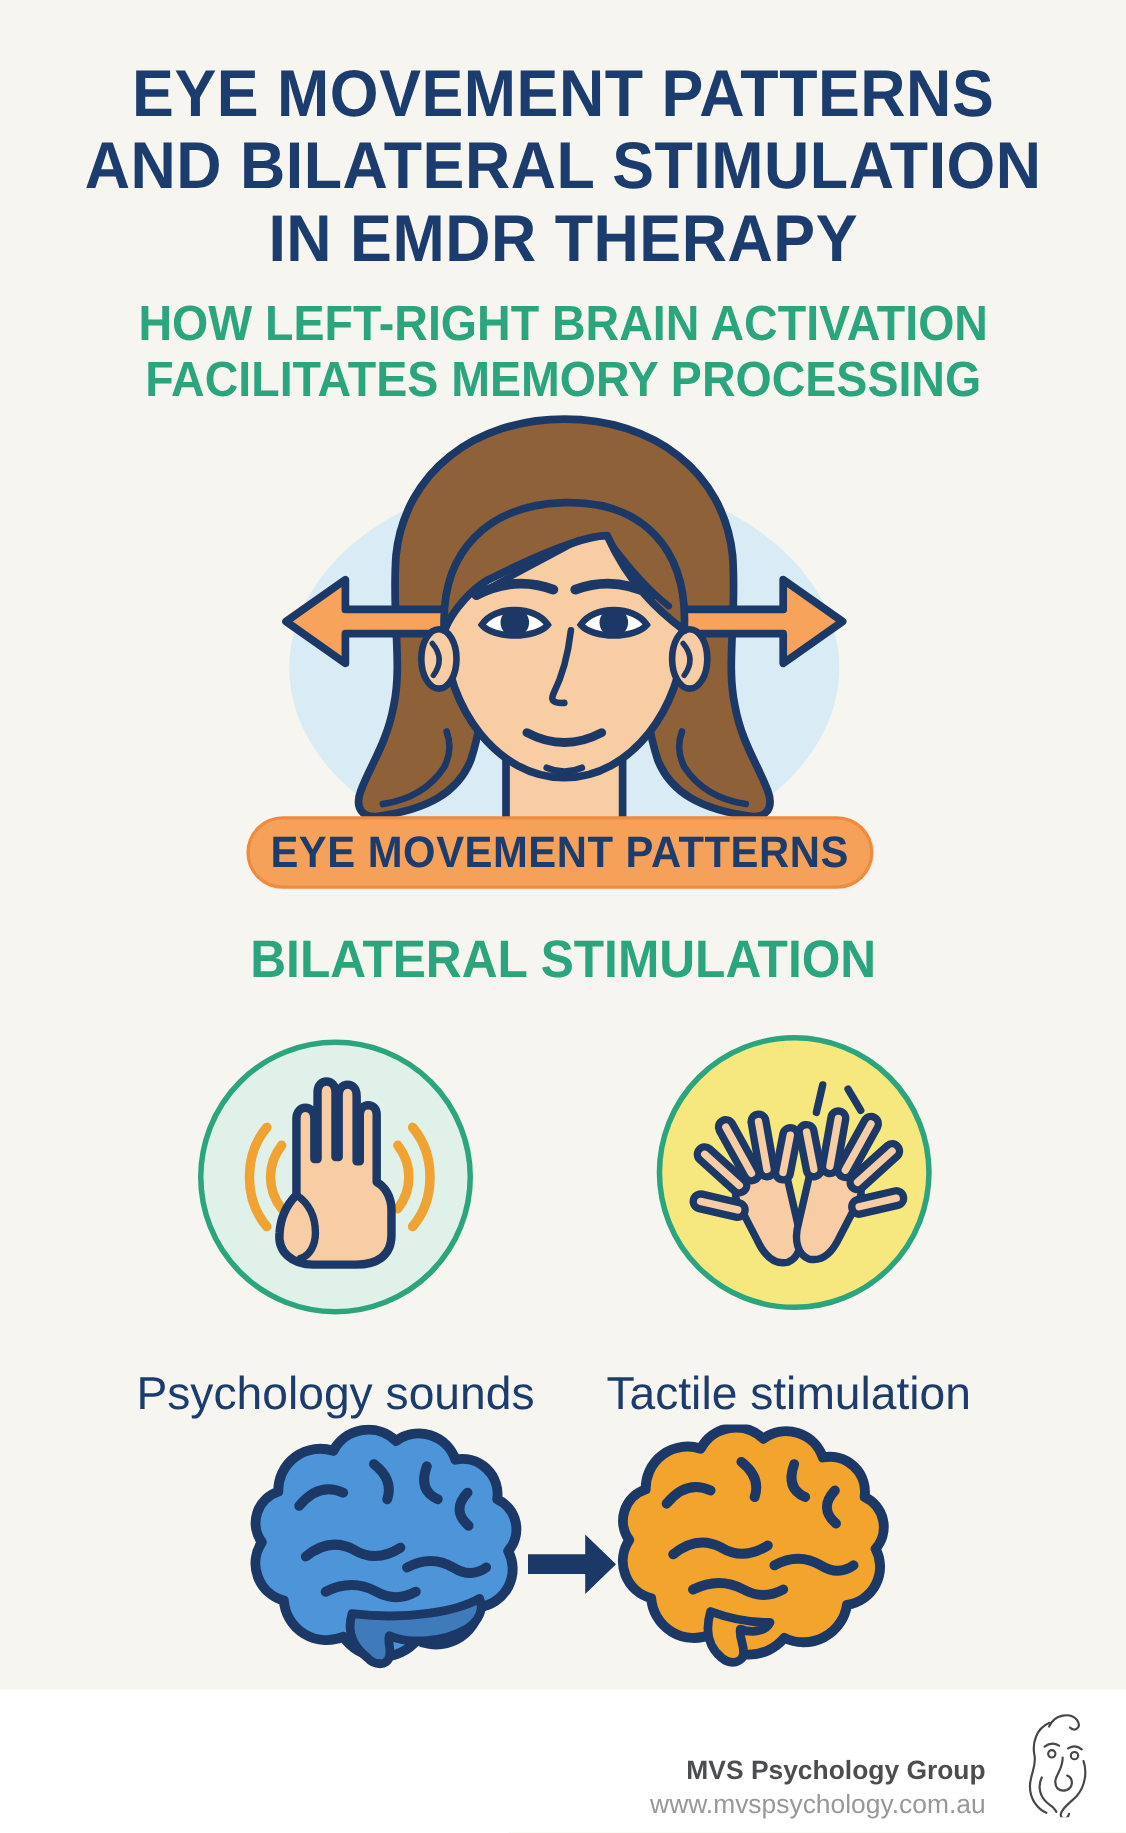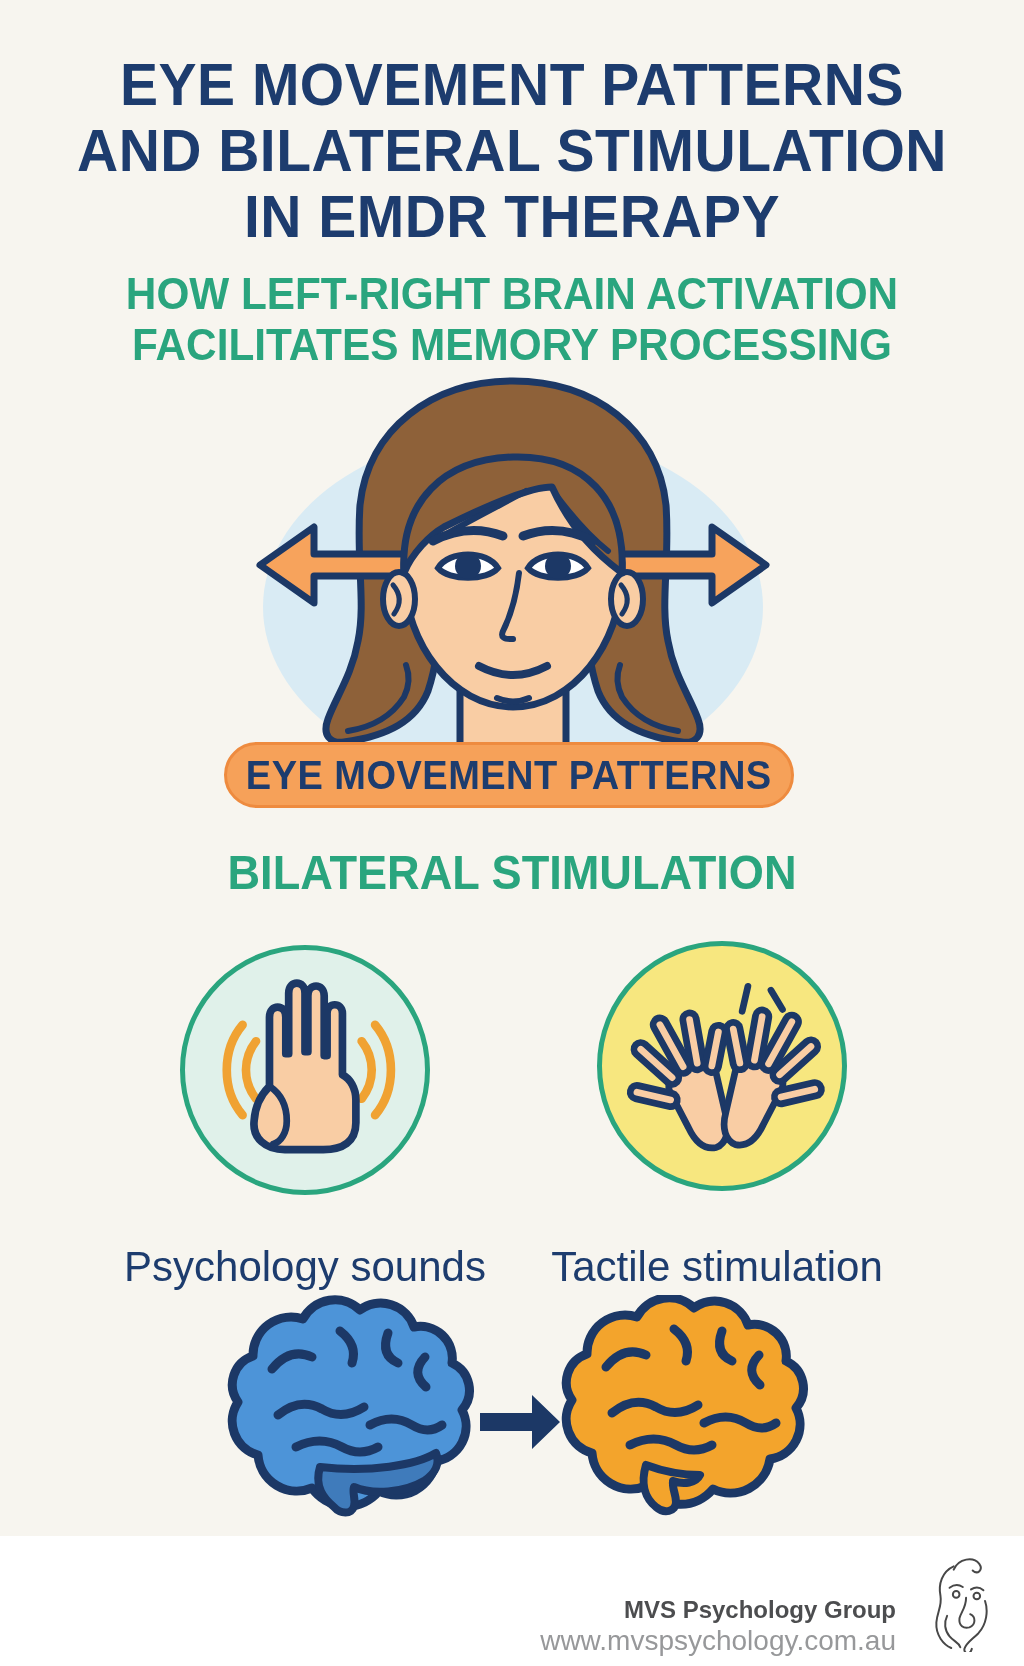--- a/index.html
+++ b/index.html
@@ -33,21 +33,21 @@
   .circle.left{left:180px; top:945px; width:250px; height:250px; background:var(--mint);}
   .circle.right{left:597px; top:941px; width:250px; height:250px; background:var(--yellow);}
   .circle svg{width:240px; height:240px;}
   .item-label{top:1243px; width:420px; color:var(--navy); font-size:42px; font-weight:400;}
   .item-label.left{left:95px;}
   .item-label.right{left:507px;}
   .brains-svg{left:202px; top:1295px; width:620px; height:235px;}
   .footer{left:0; top:1536px; width:1024px; height:130px; background:var(--footer-bg);}
   .footer-textblock{position:absolute; right:128px; top:30px; text-align:right;margin-top:28px;}
   .footer-org{color:var(--footer-text); font-weight:700; font-size:24px; line-height:32px;}
-  .footer-url{color:var(--footer-url); font-weight:400; font-size:28px; line-height:30px;}
+  .footer-url{color:var(--footer-url); font-weight:400; font-size:24px; line-height:30px;}
   .footer-logo{position:absolute; right:34px; top:14px; width:66px; height:102px;}
 </style>
 </head>
 <body>
 
 <div id="page">
 
   <div class="abs center title-block condense">
     <div>EYE MOVEMENT PATTERNS</div>
     <div>AND BILATERAL STIMULATION</div>

